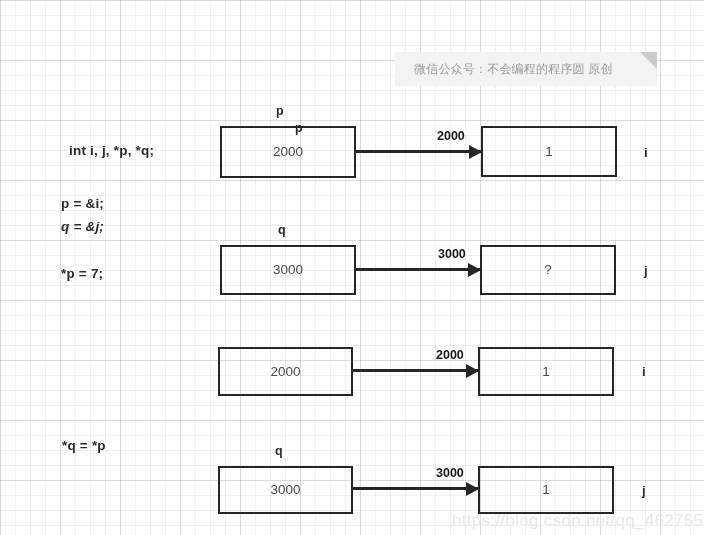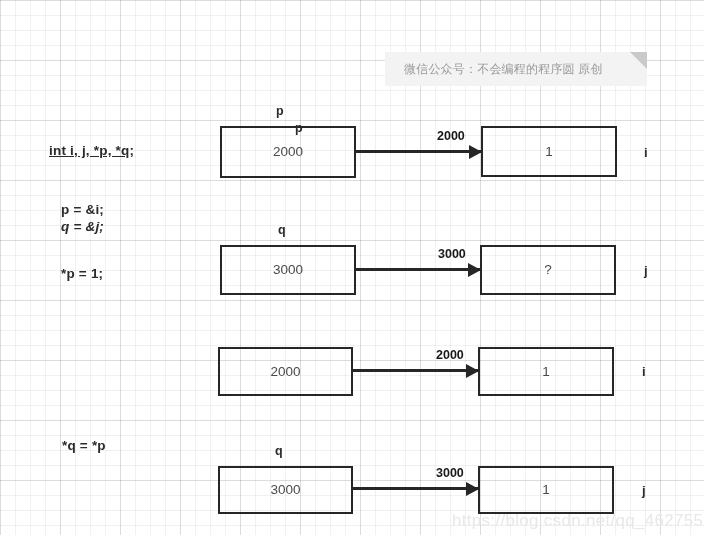--- a/index.html
+++ b/index.html
@@ -21,21 +21,21 @@
       linear-gradient(to bottom, rgba(0,0,0,0.055) 1px, transparent 1px),
       linear-gradient(to right, rgba(0,0,0,0.085) 1px, transparent 1px),
       linear-gradient(to bottom, rgba(0,0,0,0.085) 1px, transparent 1px);
     background-size: 15px 15px, 15px 15px, 60px 60px, 60px 60px;
     background-position: 0 -1px, -1px 0, 0 -1px, -1px 0;
   }
 
   
   .wm-banner {
     position: absolute;
-    left: 385px;
+    left: 395px;
     top: 52px;
     width: 262px;
     height: 34px;
     background: #f3f3f3;
     box-sizing: border-box;
   }
   .wm-banner .wm-text {
     position: absolute;
     left: 19px;
     top: 9px;
@@ -138,24 +138,24 @@
 </head>
 <body>
 
 <div id="canvas">
 
   <div class="wm-banner">
     <span class="wm-text">微信公众号：不会编程的程序圆 原创</span>
     <span class="wm-corner"></span>
   </div>
 
-  <div class="code-line" style="left:49px; top:143px;text-decoration:underline;">int i, j, *p, *q;</div>
-  <div class="code-line" style="left:61px; top:202px;">p = &amp;i;</div>
+  <div class="code-line" style="left:69px; top:143px;">int i, j, *p, *q;</div>
+  <div class="code-line" style="left:61px; top:196px;">p = &amp;i;</div>
   <div class="code-line" style="left:61px; top:219px;font-style:italic;">q = &amp;j;</div>
-  <div class="code-line" style="left:61px; top:266px;">*p = 1;</div>
+  <div class="code-line" style="left:61px; top:266px;">*p = 7;</div>
   <div class="code-line" style="left:62px; top:438px;">*q = *p</div>
 
   <div class="var-label" style="left:276px; top:104px;">p</div>
   <div class="var-label" style="left:295px; top:121px;">p</div>
   <div class="mbox" style="left:220px; top:126px; width:136px; height:52px;">
     <span class="mval">2000</span>
   </div>
   <div class="arrow" style="left:356px; top:150px; width:125px;">
     <span class="head"></span>
   </div>

